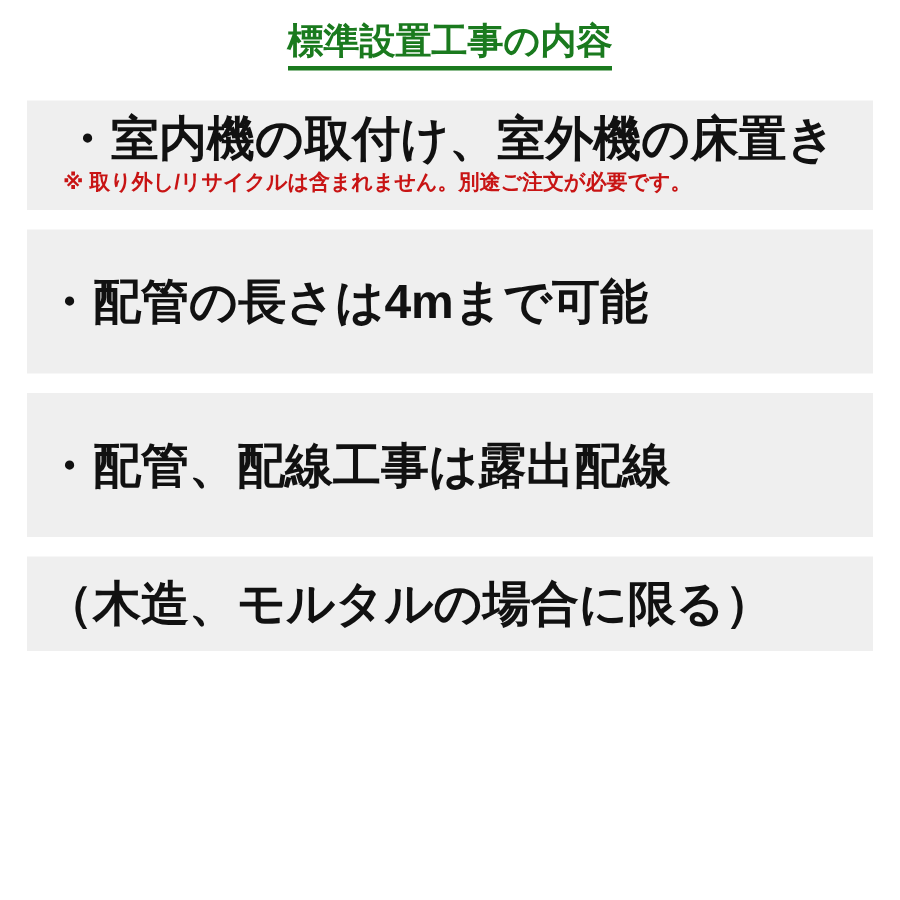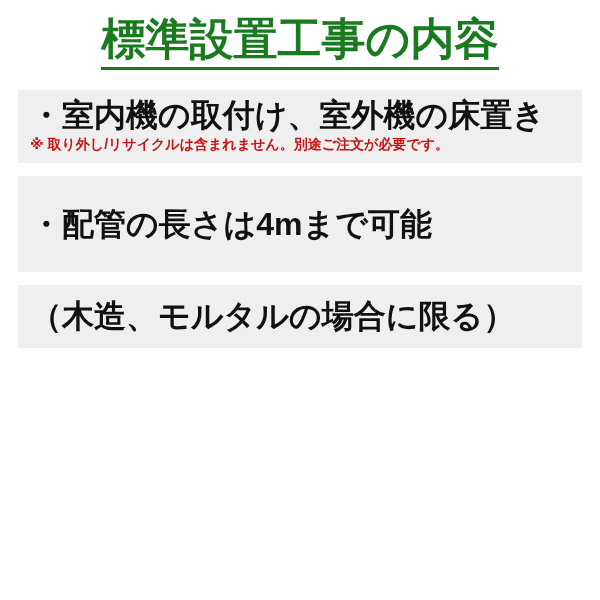--- a/index.html
+++ b/index.html
@@ -21,35 +21,35 @@
     width: 600px;
     height: 600px;
     padding: 14px 18px 0 18px;
   }
   .title-wrap {
     text-align: center;
     margin-bottom: 20px;
   }
   .page-title {
     display: inline-block;
-    font-size: 44px;
+    font-size: 24px;
     font-weight: 700;
     line-height: 1.15;
     color: var(--title-green);
     border-bottom: 3px solid var(--title-green);
     padding-bottom: 2px;
     letter-spacing: 0;
   }
   .item-box {
     background: var(--box-bg);
     margin-bottom: 13px;
     padding: 32px 12px;
   }
   .item-box.has-note {
-    padding: 7px 12px 8px 12px;
+    padding: 7px 12px 8px 24px;
   }
   .item-box.two-line {
     padding: 10px 12px;
   }
   .item-line {
     font-size: 32px;
     font-weight: 700;
     line-height: 1.0;
     color: var(--text-black);
     white-space: nowrap;
@@ -80,20 +80,23 @@
 
   <div class="item-box has-note">
     <div class="item-line">・室内機の取付け、室外機の床置き</div>
     <div class="item-note">※ 取り外し/リサイクルは含まれません。別途ご注文が必要です。</div>
   </div>
 
   <div class="item-box">
     <div class="item-line">・配管の長さは4mまで可能</div>
   </div>
 
+  <div class="item-box">
+    <div class="item-line">・配管、配線工事は露出配線</div>
+  </div>
 
 
   <div class="item-box two-line">
     <div class="item-line">（木造、モルタルの場合に限る）</div>
   </div>
 
 
 </div>
 
 </body></html>

